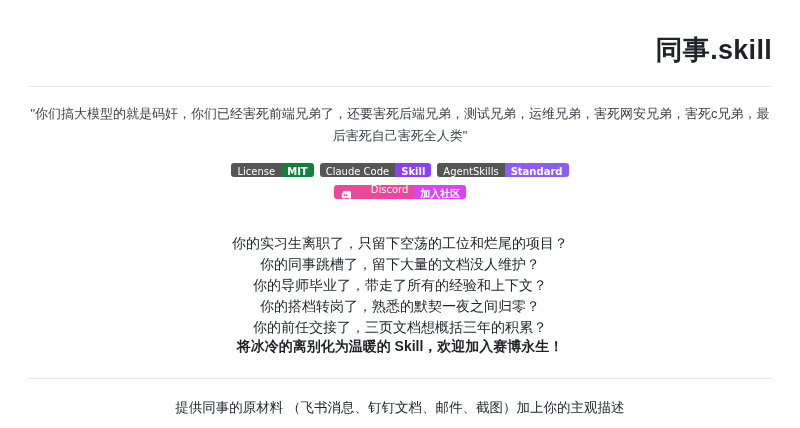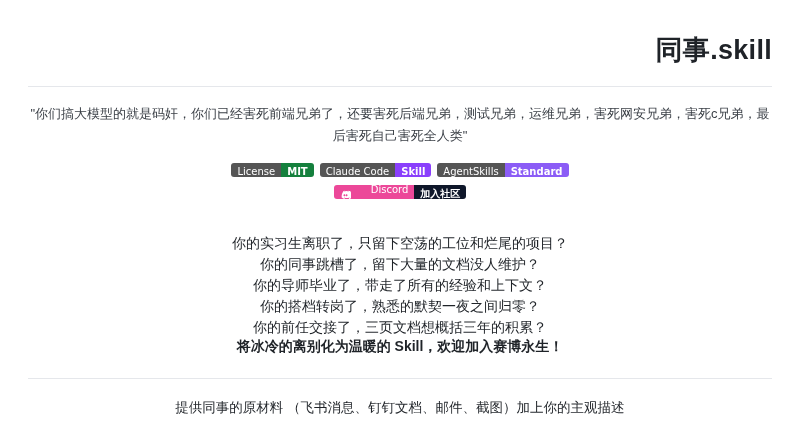--- a/index.html
+++ b/index.html
@@ -142,21 +142,21 @@
   <div class="badges badge-row-2">
     <span class="badge discord">
       <span class="left">
         <span class="discord-glyph">
           <svg viewBox="0 0 24 24" width="11" height="11" aria-hidden="true">
             <path fill="#ffffff" d="M20.3 4.4A19 19 0 0 0 15.6 3l-.2.4c1.6.4 2.9 1 4.1 1.8a15.6 15.6 0 0 0-11 0c1.2-.8 2.5-1.4 4.1-1.8L12.4 3c-1.7.2-3.3.6-4.7 1.4C4.2 9.3 3.3 14.1 3.7 18.8a19 19 0 0 0 5.8 2.9l1.2-1.9c-.7-.2-1.3-.5-1.9-.9l.5-.4c3.6 1.7 7.5 1.7 11.1 0l.5.4c-.6.4-1.2.7-1.9.9l1.2 1.9c2.1-.6 4.1-1.6 5.8-2.9.5-5.4-.9-10.2-3.7-14.4ZM9.6 15.9c-1.1 0-2-1-2-2.3 0-1.3.9-2.3 2-2.3s2 1 2 2.3c0 1.3-.9 2.3-2 2.3Zm4.8 0c-1.1 0-2-1-2-2.3 0-1.3.9-2.3 2-2.3s2 1 2 2.3c0 1.3-.9 2.3-2 2.3Z"></path>
           </svg>
         </span>
         <span>Discord</span>
       </span>
-      <span class="right" style="background:#0f172a">加入社区</span>
+      <span class="right" style="background:#d946ef">加入社区</span>
     </span>
   </div>
 
   <div class="body-block">
     <div class="q-line">你的实习生离职了，只留下空荡的工位和烂尾的项目？</div>
     <div class="q-line">你的同事跳槽了，留下大量的文档没人维护？</div>
     <div class="q-line">你的导师毕业了，带走了所有的经验和上下文？</div>
     <div class="q-line">你的搭档转岗了，熟悉的默契一夜之间归零？</div>
     <div class="q-line">你的前任交接了，三页文档想概括三年的积累？</div>
     <div class="lead">将冰冷的离别化为温暖的 Skill，欢迎加入赛博永生！</div>

